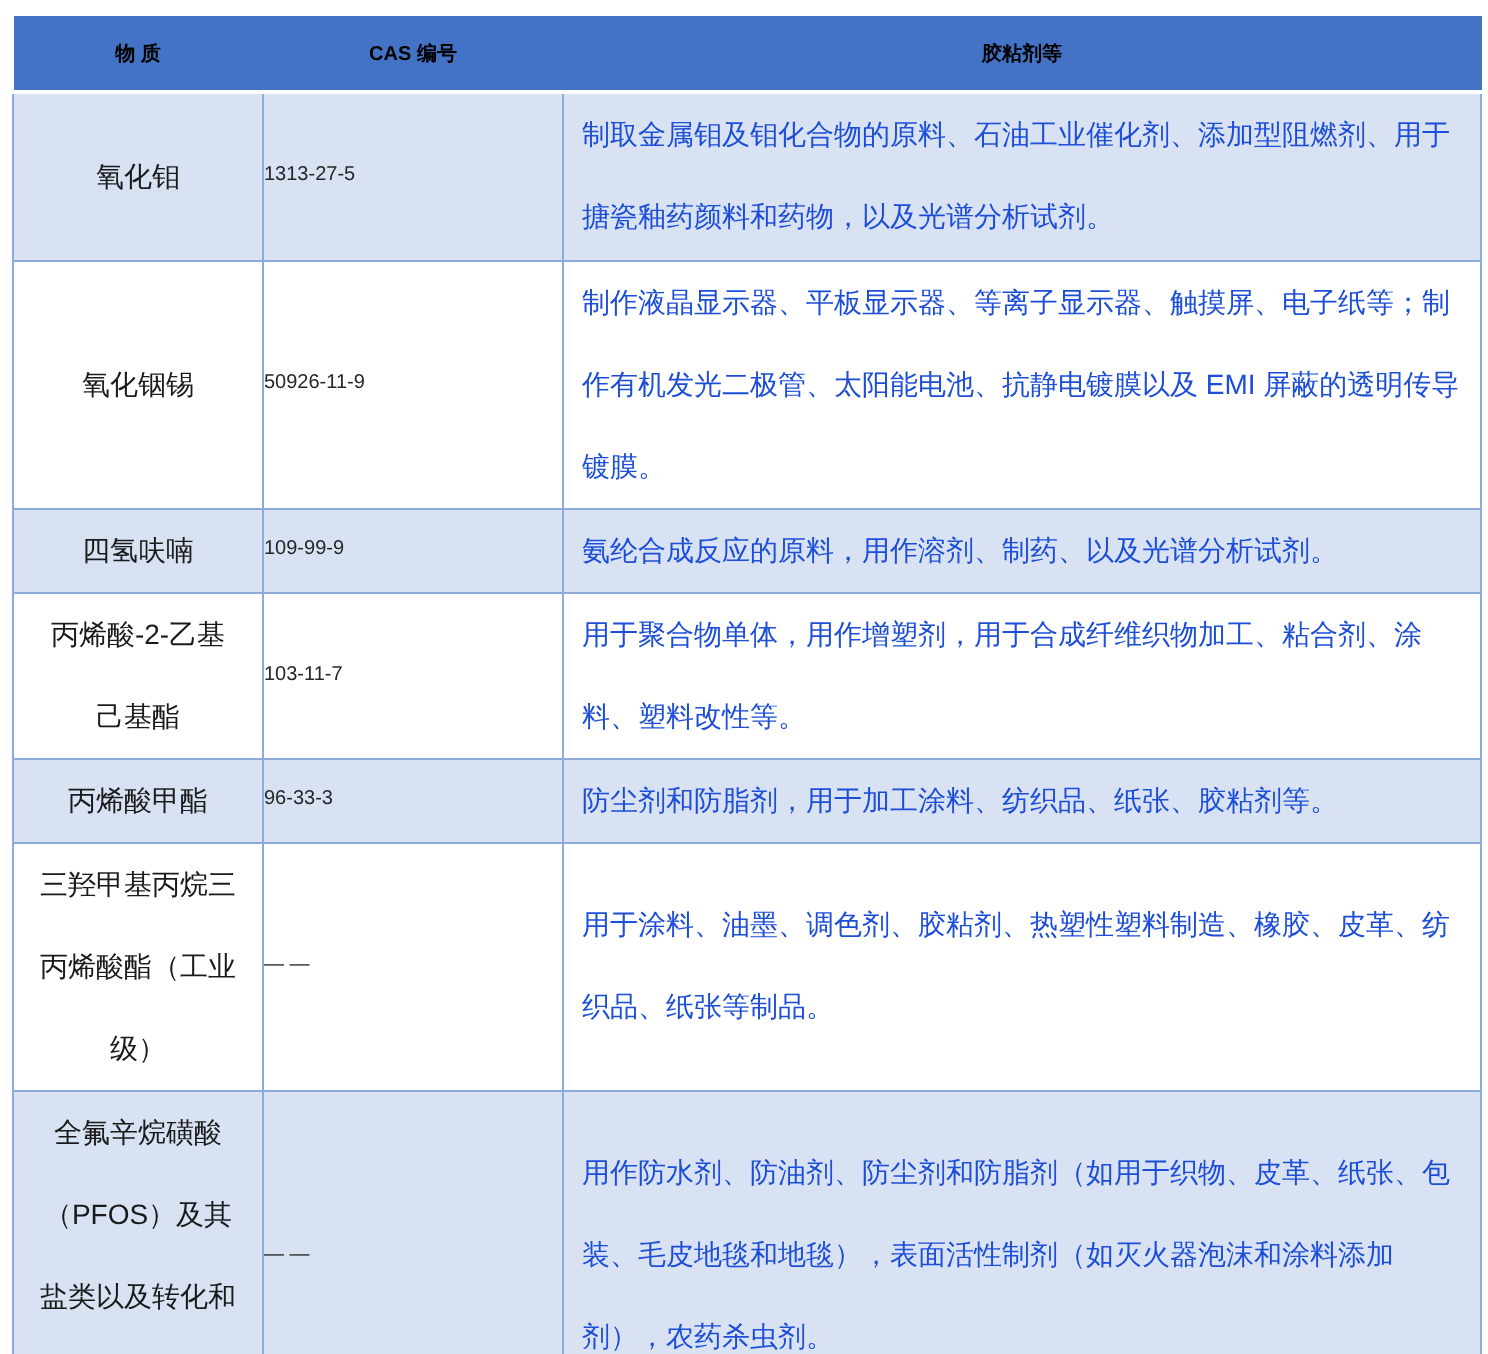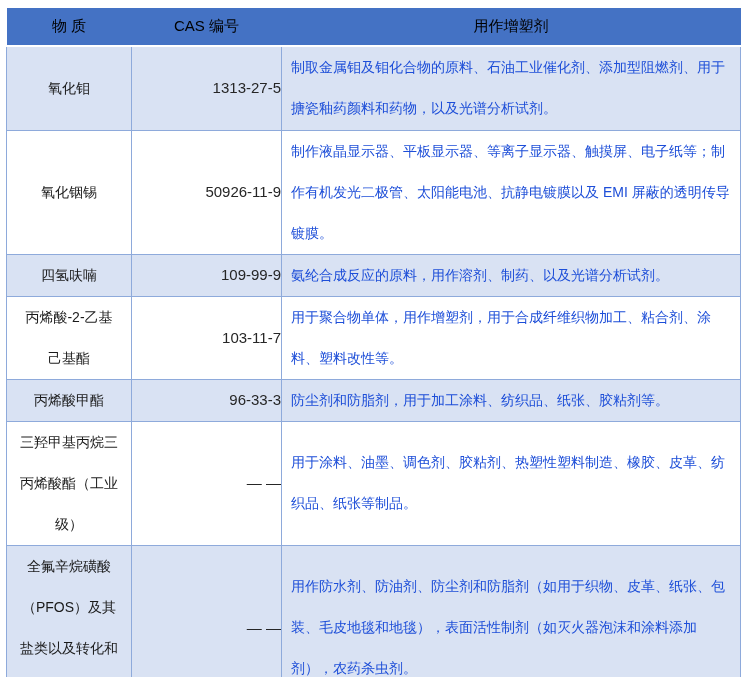--- a/index.html
+++ b/index.html
@@ -21,22 +21,22 @@
     table-layout: fixed;
     width: 734px;
   }
   col.c-sub { width: 125px; }
   col.c-cas { width: 150px; }
   col.c-use { width: 459px; }
 
   thead th {
     background: #4472C4;
     color: #000000;
-    font-weight: normal;
-    font-size: 15px;
+    font-weight: bold;
+    font-size: 10px;
     height: 37px;
     text-align: center;
     vertical-align: middle;
     border: none;
     border-bottom: 2px solid #ffffff;
     padding: 0;
   }
 
   tbody td {
     border: 1px solid #8EAADB;
@@ -52,23 +52,23 @@
 
   td.sub {
     text-align: center;
     font-weight: normal;
     color: #1a1a1a;
     font-size: 14px;
     line-height: 41px;
     padding: 0 12px;
   }
   td.cas {
-    text-align: right;
+    text-align: left;
     color: #262626;
-    font-size: 15px;
+    font-size: 10px;
     line-height: 20px;
   }
   td.use {
     text-align: left;
     color: #1d4ed8;
     font-size: 14px;
     line-height: 41px;
     padding: 0 8px 0 9px;
   }
 
@@ -90,21 +90,21 @@
   <table class="subs">
     <colgroup>
       <col class="c-sub">
       <col class="c-cas">
       <col class="c-use">
     </colgroup>
     <thead>
       <tr>
         <th>物 质</th>
         <th>CAS 编号</th>
-        <th>用作增塑剂</th>
+        <th>胶粘剂等</th>
       </tr>
     </thead>
     <tbody>
       <tr>
         <td class="sub">氧化钼</td>
         <td class="cas">1313-27-5</td>
         <td class="use">制取金属钼及钼化合物的原料、石油工业催化剂、添加型阻燃剂、用于搪瓷釉药颜料和药物，以及光谱分析试剂。</td>
       </tr>
       <tr>
         <td class="sub">氧化铟锡</td>

